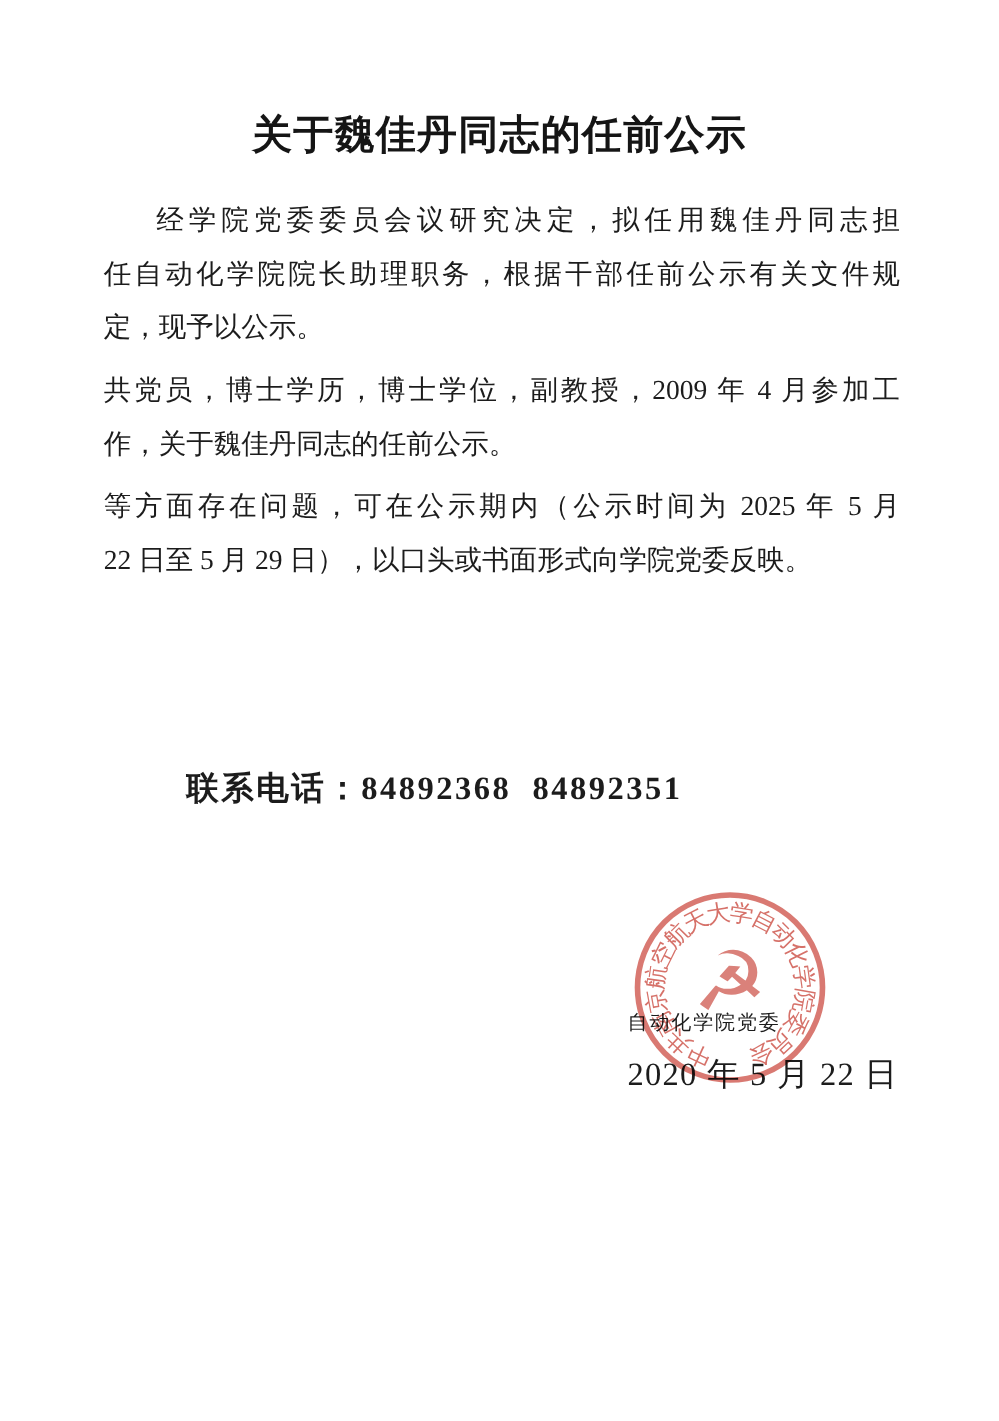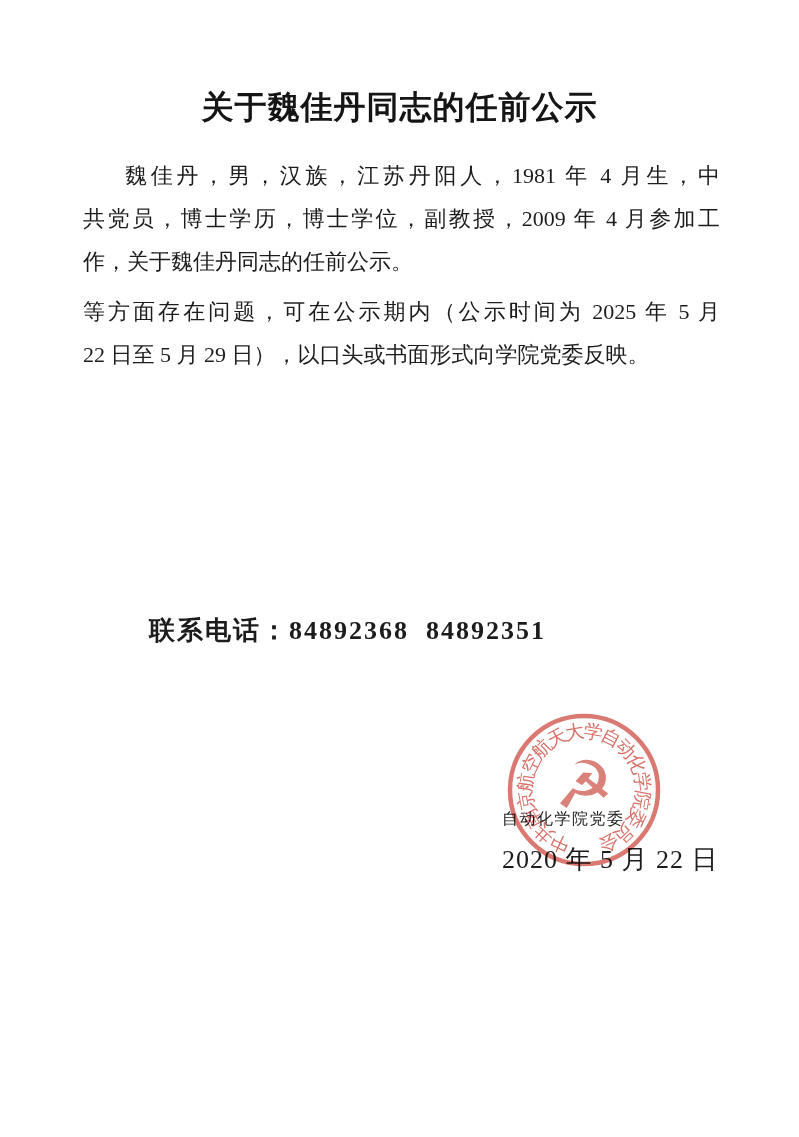--- a/index.html
+++ b/index.html
@@ -79,21 +79,25 @@
 </style>
 </head>
 <body>
 
 <div class="page">
 
   <div class="doc-title">关于魏佳丹同志的任前公示</div>
 
   <div class="body-paragraphs">
       <div class="para">
-        <div class="line first">魏佳丹，男，汉族，江苏丹阳人，1981 年 4 月生，中</div>
+        <div class="line first">经学院党委委员会议研究决定，拟任用魏佳丹同志担</div>
+        <div class="line">任自动化学院院长助理职务，根据干部任前公示有关文件规</div>
+        <div class="line plast">定，现予以公示。</div>
+      </div>
+      <div class="para">
         <div class="line">共党员，博士学历，博士学位，副教授，2009 年 4 月参加工</div>
         <div class="line plast">作，关于魏佳丹同志的任前公示。</div>
       </div>
       <div class="para">
         <div class="line">等方面存在问题，可在公示期内（公示时间为 2025 年 5 月</div>
         <div class="line plast">22 日至 5 月 29 日），以口头或书面形式向学院党委反映。</div>
       </div>
     </div>
 
   <div class="contacts"><div>联系电话：84892368  84892351</div></div>

